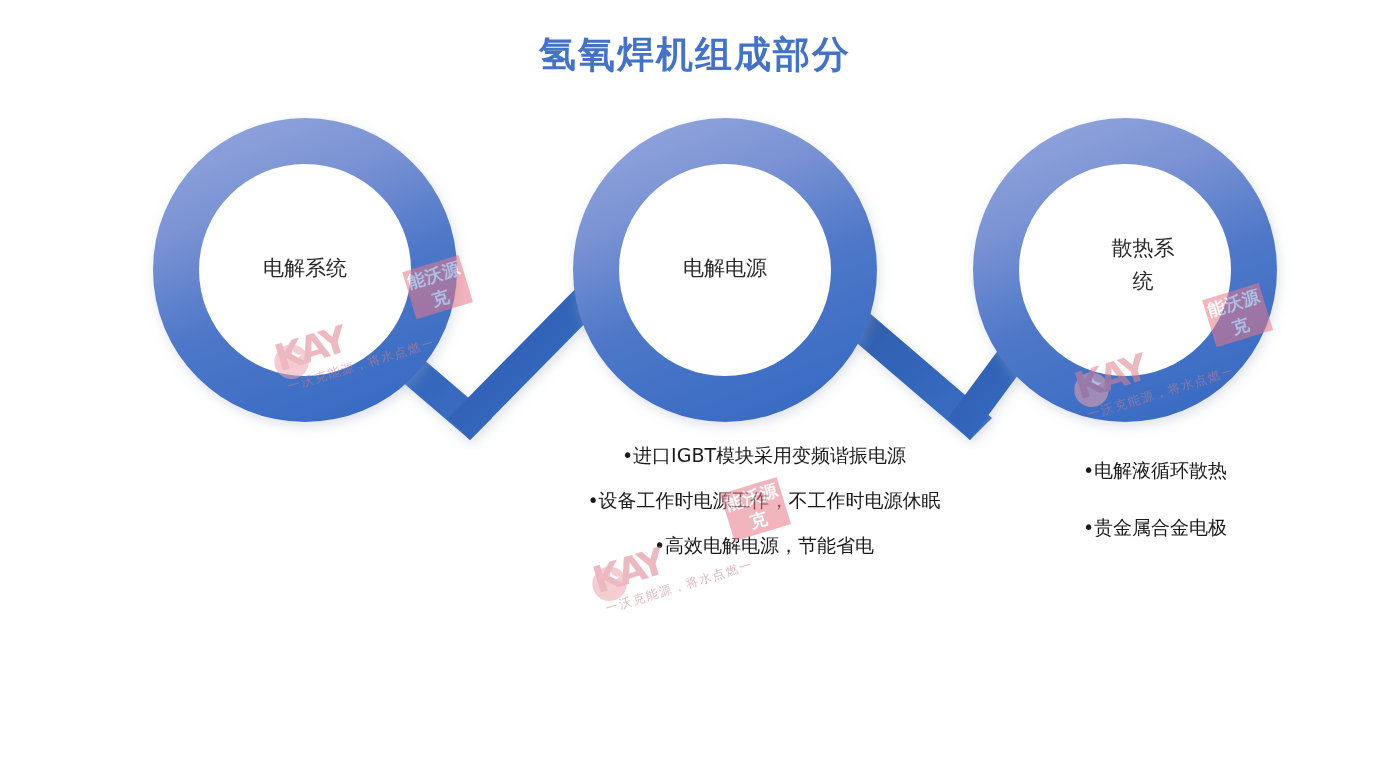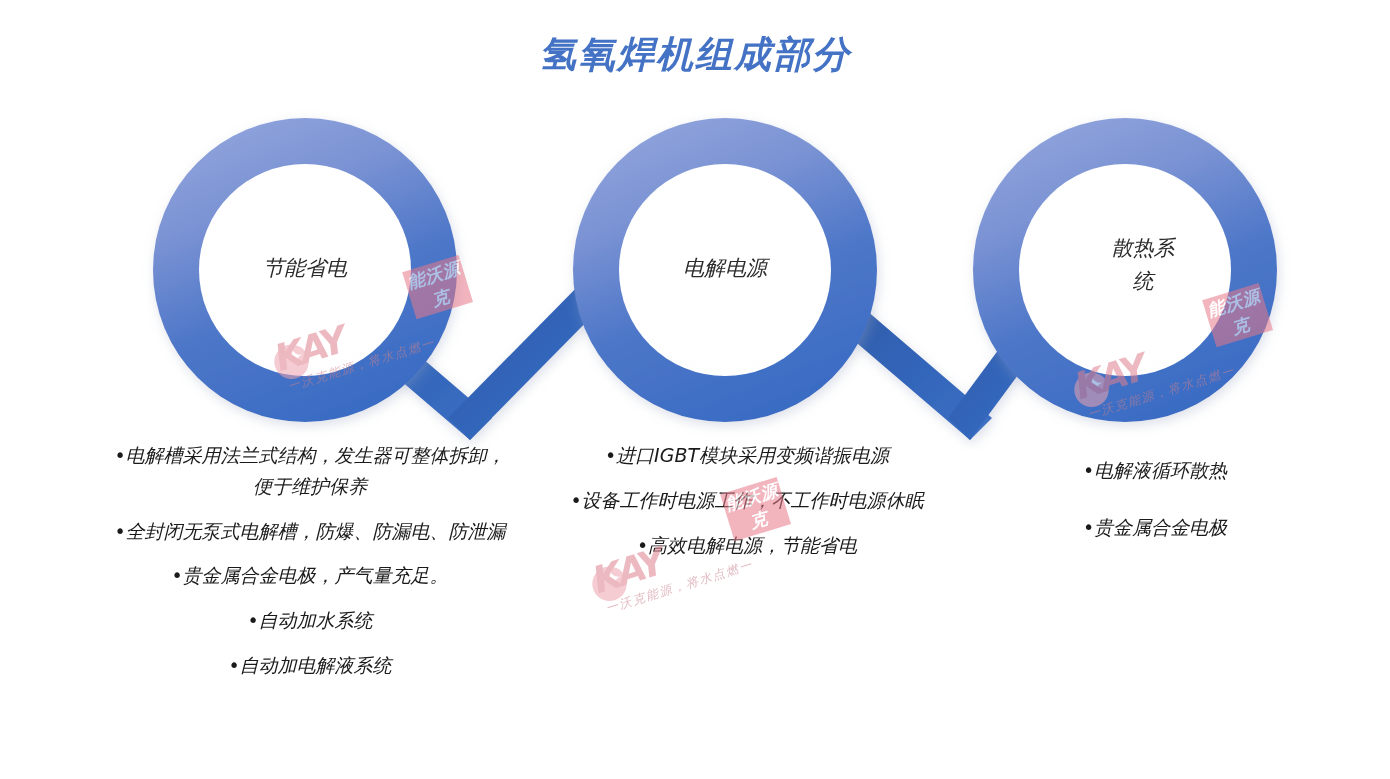--- a/index.html
+++ b/index.html
@@ -3,21 +3,21 @@
 <meta charset="utf-8">
 <style>
   html,body{margin:0;padding:0;}
   body{
     width:1390px;height:779px;
     background:#ffffff;
     font-family:"Liberation Sans","DejaVu Sans",sans-serif;
     overflow:hidden;
     position:relative;
   }
-  .stage{position:absolute;inset:0;font-style:italic;}
+  .stage{position:absolute;inset:0;}
 
   
   .title{
     position:absolute;top:30px;left:0;width:100%;
     text-align:center;
     font-size:37px;font-weight:bold;
     color:#4472C4;
     letter-spacing:2px;
     font-family:"DejaVu Sans","Liberation Sans",sans-serif;
   }
@@ -44,21 +44,21 @@
   
   .cols{position:absolute;left:0;top:440px;width:1390px;height:300px;}
   .col{
     position:absolute;
     text-align:center;
     color:#1a1a1a;
     font-size:19px;
     font-family:"DejaVu Sans","Liberation Sans",sans-serif;
   }
   .col.c1{left:60px;top:0px;width:500px;}
-  .col.c2{left:527px;top:0px;width:440px;}
+  .col.c2{left:544px;top:0px;width:440px;}
   .col.c3{left:960px;top:15px;width:390px;}
   .bullet{
     margin:0 0 14px 0;
     line-height:1.62;
     white-space:pre-line;
   }
   .col.c3 .bullet{margin-bottom:26px;}
 
   
   .wm{
@@ -158,35 +158,27 @@
         <circle cx="725" cy="170" r="106" fill="url(#innerShade)"></circle>
       </g>
 
       <g filter="url(#soft)">
         <circle cx="1125" cy="170" r="152" fill="url(#ringGrad)"></circle>
         <circle cx="1125" cy="170" r="106" fill="url(#innerShade)"></circle>
       </g>
     </svg>
   </div>
 
-  <div class="ring-label l1">节能省电</div>
+  <div class="ring-label l1">电解系统</div>
   <div class="ring-label l2">电解电源</div>
   <div class="ring-label l3" style="white-space:pre-line;">散热系
 统</div>
 
   <div class="cols">
 
-    <div class="col c1">
-      <p class="bullet">•电解槽采用法兰式结构，发生器可整体拆卸，
-便于维护保养</p>
-      <p class="bullet">•全封闭无泵式电解槽，防爆、防漏电、防泄漏</p>
-      <p class="bullet">•贵金属合金电极，产气量充足。</p>
-      <p class="bullet">•自动加水系统</p>
-      <p class="bullet">•自动加电解液系统</p>
-    </div>
 
     <div class="col c2">
       <p class="bullet">•进口IGBT模块采用变频谐振电源</p>
       <p class="bullet">•设备工作时电源工作，不工作时电源休眠</p>
       <p class="bullet">•高效电解电源，节能省电</p>
     </div>
 
     <div class="col c3">
       <p class="bullet">•电解液循环散热</p>
       <p class="bullet">•贵金属合金电极</p>

